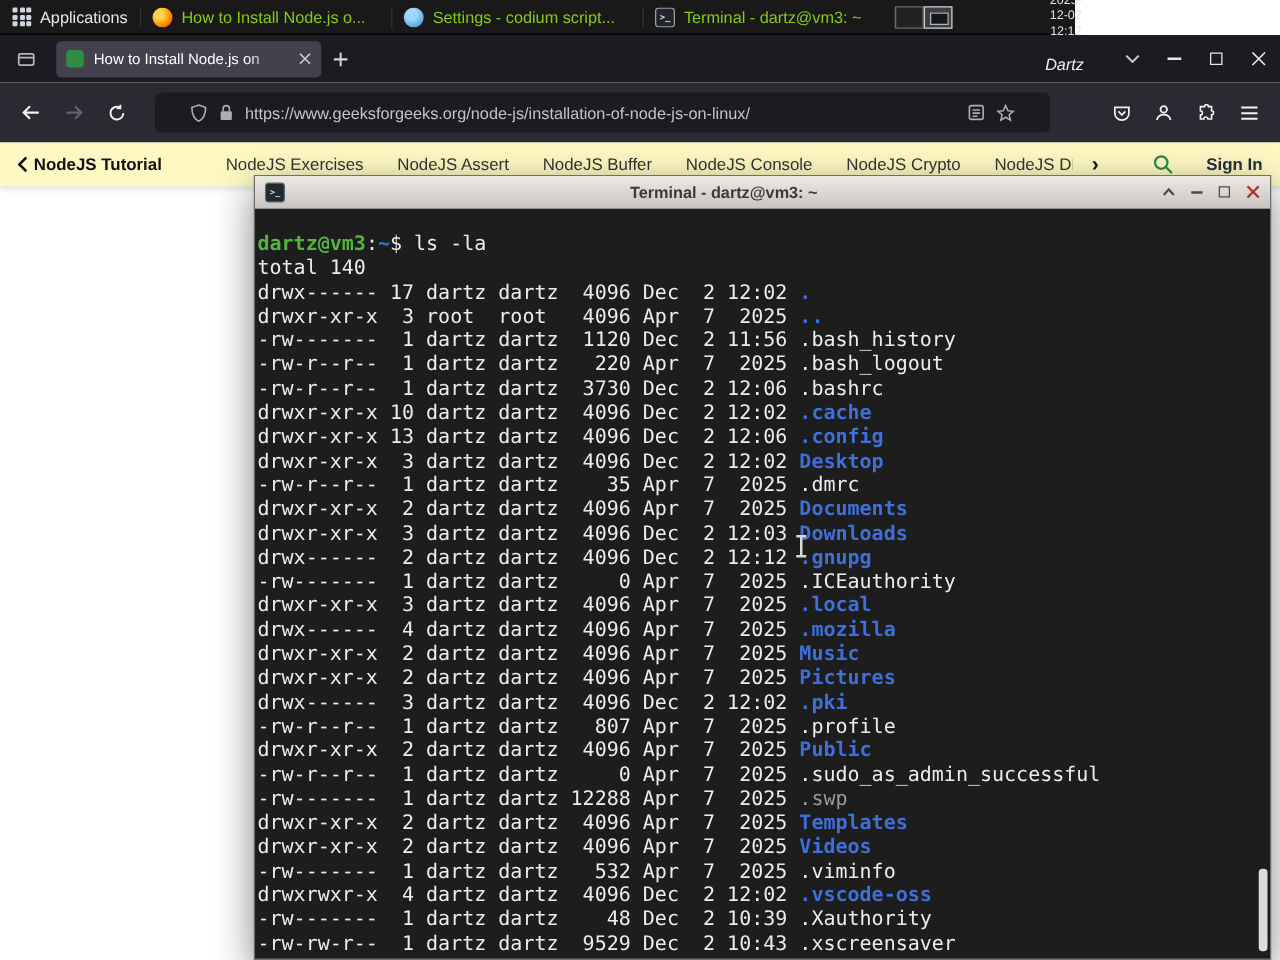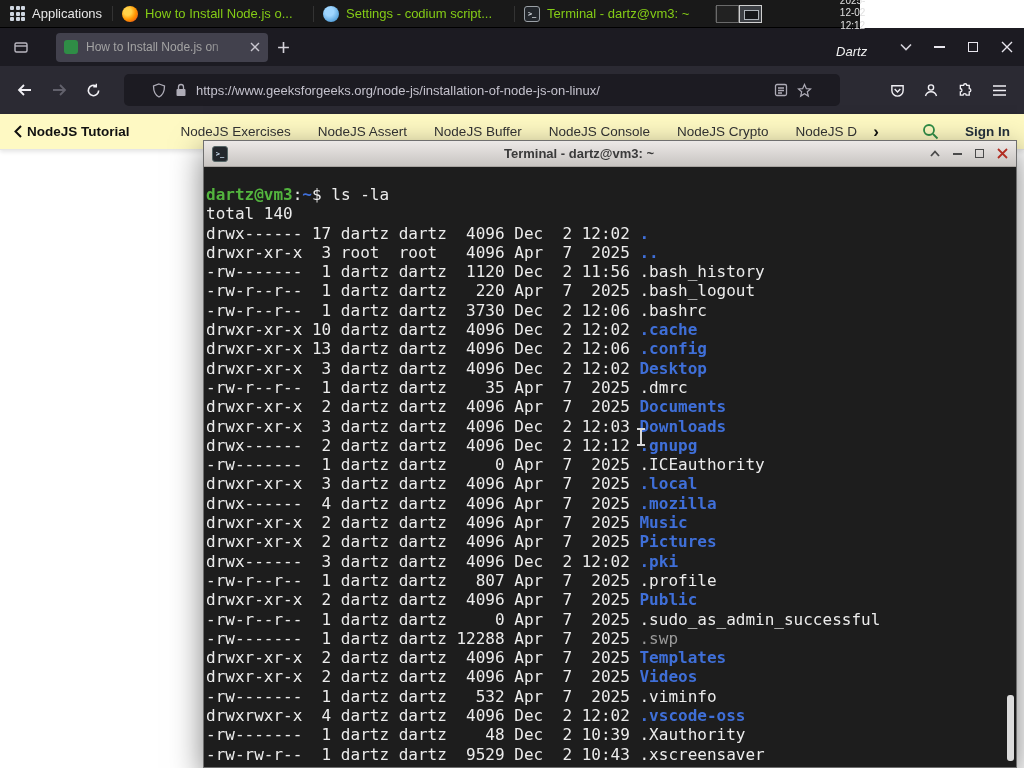--- a/index.html
+++ b/index.html
@@ -29,22 +29,22 @@
   .pager-cell.active::after { content:""; position:absolute; left:4px; top:4px; width:13px; height:8px;
                               background:#15171a; border:1px solid #aeb4ba; }
   .tb-right { display:flex; align-items:center; gap:12px; padding:0 6px 0 4px;flex-direction:column; }
   .tb-clock { text-align:center; font-size:10px; line-height:1.25; color:#e0e0e0; }
   .tb-user { font-size:13px; color:#f0f0f0; padding-right:2px;font-style:italic; }
 
   
   .browser { position:absolute; top:28px; left:0; width:1024px; height:740px; background:#fff; }
   .tabbar { height:38px; background:#1c1b22; display:flex; align-items:center; color:#cfcfd8; }
   .ffview { width:30px; height:28px; margin-left:6px; display:flex; align-items:center; justify-content:center; color:#b9b7c0; }
-  .tab { margin-left:20px; width:212px; height:29px; background:#42414d; border-radius:4px;
-         display:flex; align-items:center; gap:8px; padding:0 8px; color:#a3a3a3; font-size:12px; }
+  .tab { margin-left:9px; width:212px; height:29px; background:#42414d; border-radius:4px;
+         display:flex; align-items:center; gap:8px; padding:0 8px; color:#ffffff; font-size:12px; }
   .favicon { width:14px; height:14px; flex:0 0 14px; border-radius:3px; background:#2f8d46; }
   .tab-title { flex:1; white-space:nowrap; overflow:hidden;
                -webkit-mask-image:linear-gradient(90deg,#000 78%,transparent 98%);
                mask-image:linear-gradient(90deg,#000 78%,transparent 98%); }
   .tab-close { color:#c9c7d0; display:flex; }
   .newtab { width:30px; height:28px; display:flex; align-items:center; justify-content:center; color:#d4d2da; }
   .tab-spacer { flex:1; }
   .tb-right-btn { width:32px; height:28px; display:flex; align-items:center; justify-content:center; color:#d4d2da; }
   .wc { width:34px; height:38px; display:flex; align-items:center; justify-content:center; color:#e8e6ee; }
   .wc-min i { display:block; width:11px; border-bottom:2px solid #e8e6ee; }

